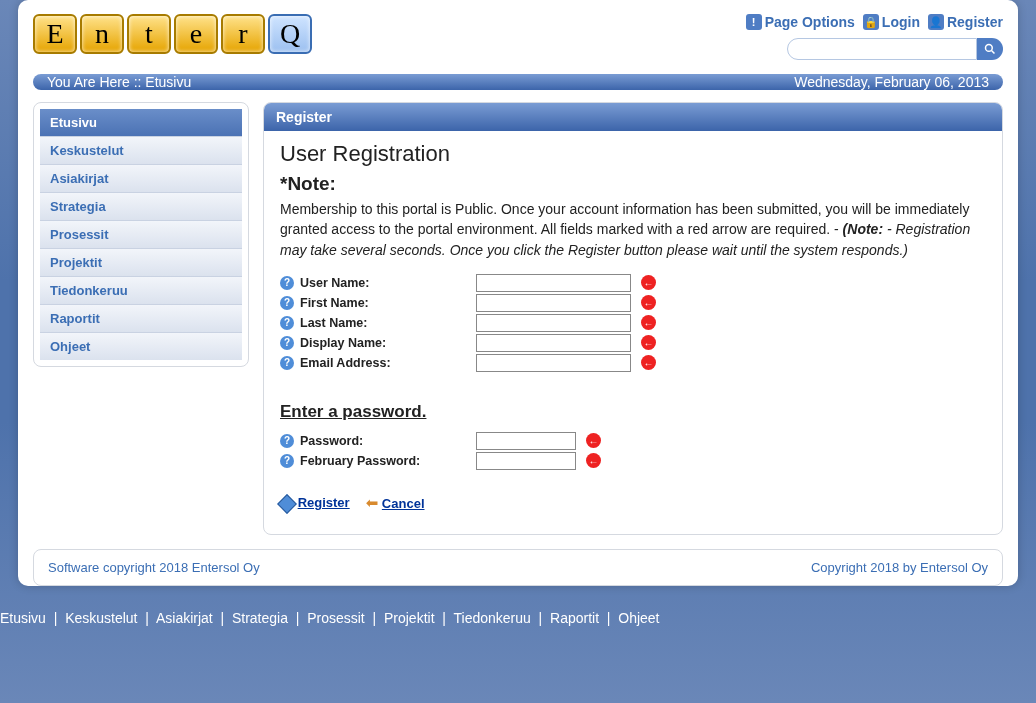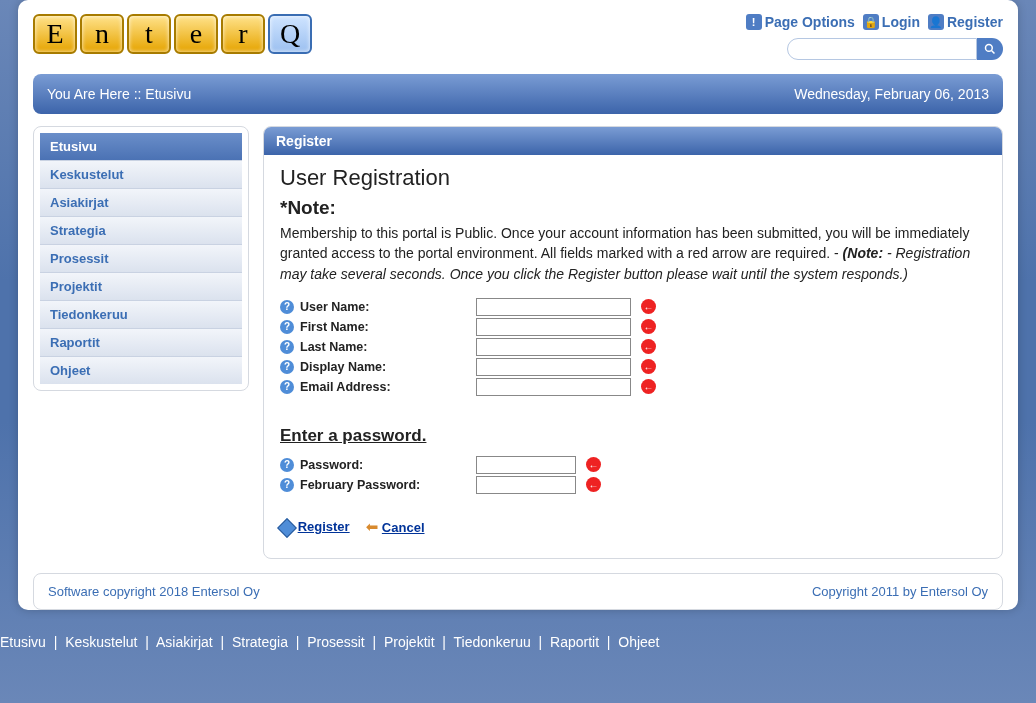--- a/index.html
+++ b/index.html
@@ -9,21 +9,21 @@
 .logo-tiles { display: flex; gap: 3px; align-items: center; }
 .tile { width: 44px; height: 40px; border-radius: 6px; background: linear-gradient(#ffe28a, #e6a400); border: 2px solid #a77b00; display: flex; align-items: center; justify-content: center; font-family: Georgia, serif; font-size: 28px; color: #000; box-shadow: inset 0 0 4px rgba(255,255,255,.8); }
 .tile.last { background: linear-gradient(#cfe4ff, #9cc0f0); border-color: #3a6db3; }
 .topright { text-align: right; }
 .toplinks { display: flex; gap: 8px; justify-content: flex-end; align-items: center; color: #3b6eb4; font-weight: bold; font-size: 14px; margin-bottom: 8px; }
 .toplinks a { color: #3b6eb4; text-decoration: none; display: flex; align-items: center; gap: 3px; cursor: pointer; }
 .icon-sq { width: 16px; height: 16px; border-radius: 3px; background: #4f7dc4; color: #fff; font-size: 11px; font-weight: bold; display: inline-flex; align-items: center; justify-content: center; font-family: Arial; }
 .searchbox { display: flex; justify-content: flex-end; }
 .searchbox input { width: 190px; height: 22px; border: 1px solid #b5c7e2; border-radius: 11px 0 0 11px; padding: 0 8px; outline: none; }
 .searchbox button { width: 26px; height: 22px; border: 0; border-radius: 0 11px 11px 0; background: #4f7dc4; color: #fff; cursor: pointer; display: flex; align-items: center; justify-content: center; }
-.breadcrumb-bar { background: linear-gradient(#7a9cd4, #3c64aa); color: #fff; border-radius: 8px; padding: 12px 14px; display: flex; justify-content: space-between; font-size: 14px; margin: 6px 0 12px; }
+.breadcrumb-bar { background: linear-gradient(#7a9cd4, #3c64aa); color: #fff; border-radius: 8px; padding: 0 14px; display: flex; justify-content: space-between; font-size: 14px; margin: 6px 0 12px; }
 .body-row { display: flex; gap: 14px; align-items: flex-start; }
 .sidebar { width: 216px; border: 1px solid #d5d9e0; border-radius: 8px; padding: 6px; background: #fff; }
 .sidebar ul { list-style: none; }
 .sidebar li { background: linear-gradient(#f2f5fa, #dbe2ee); border-bottom: 1px solid #c9d2e2; padding: 6px 10px; color: #3b6eb4; font-weight: bold; cursor: pointer; }
 .sidebar li.active { background: linear-gradient(#6a8ec9, #4b72b4); color: #fff; }
 .sidebar li:last-child { border-bottom: 0; }
 .main { flex: 1; border: 1px solid #d5d9e0; border-radius: 8px; background: #fff; overflow: hidden; }
 .panel-head { background: linear-gradient(#7a9cd4, #3c64aa); color: #fff; font-weight: bold; padding: 6px 12px; font-size: 14px; }
 .panel-body { padding: 10px 16px 22px; }
 .panel-body h2 { font-size: 22px; font-weight: normal; margin-bottom: 6px; }
@@ -164,17 +164,17 @@
         <div class="actions">
           <span><span class="diamond"></span> <a>Register</a></span>
           <span><span class="arrow-cancel">⬅</span> <a>Cancel</a></span>
         </div>
       </div>
     </div>
   </div>
 
   <div class="footer">
     <div>Software copyright 2018 Entersol Oy</div>
-    <div>Copyright 2011 by Entersol Oy</div>
+    <div>Copyright 2018 by Entersol Oy</div>
   </div>
 </div>
 
 <div class="bottom-nav" id="bottom-nav"><a>Etusivu</a> &nbsp;|&nbsp; <a>Keskustelut</a> &nbsp;|&nbsp; <a>Asiakirjat</a> &nbsp;|&nbsp; <a>Strategia</a> &nbsp;|&nbsp; <a>Prosessit</a> &nbsp;|&nbsp; <a>Projektit</a> &nbsp;|&nbsp; <a>Tiedonkeruu</a> &nbsp;|&nbsp; <a>Raportit</a> &nbsp;|&nbsp; <a>Ohjeet</a></div>
 
 </body></html>

